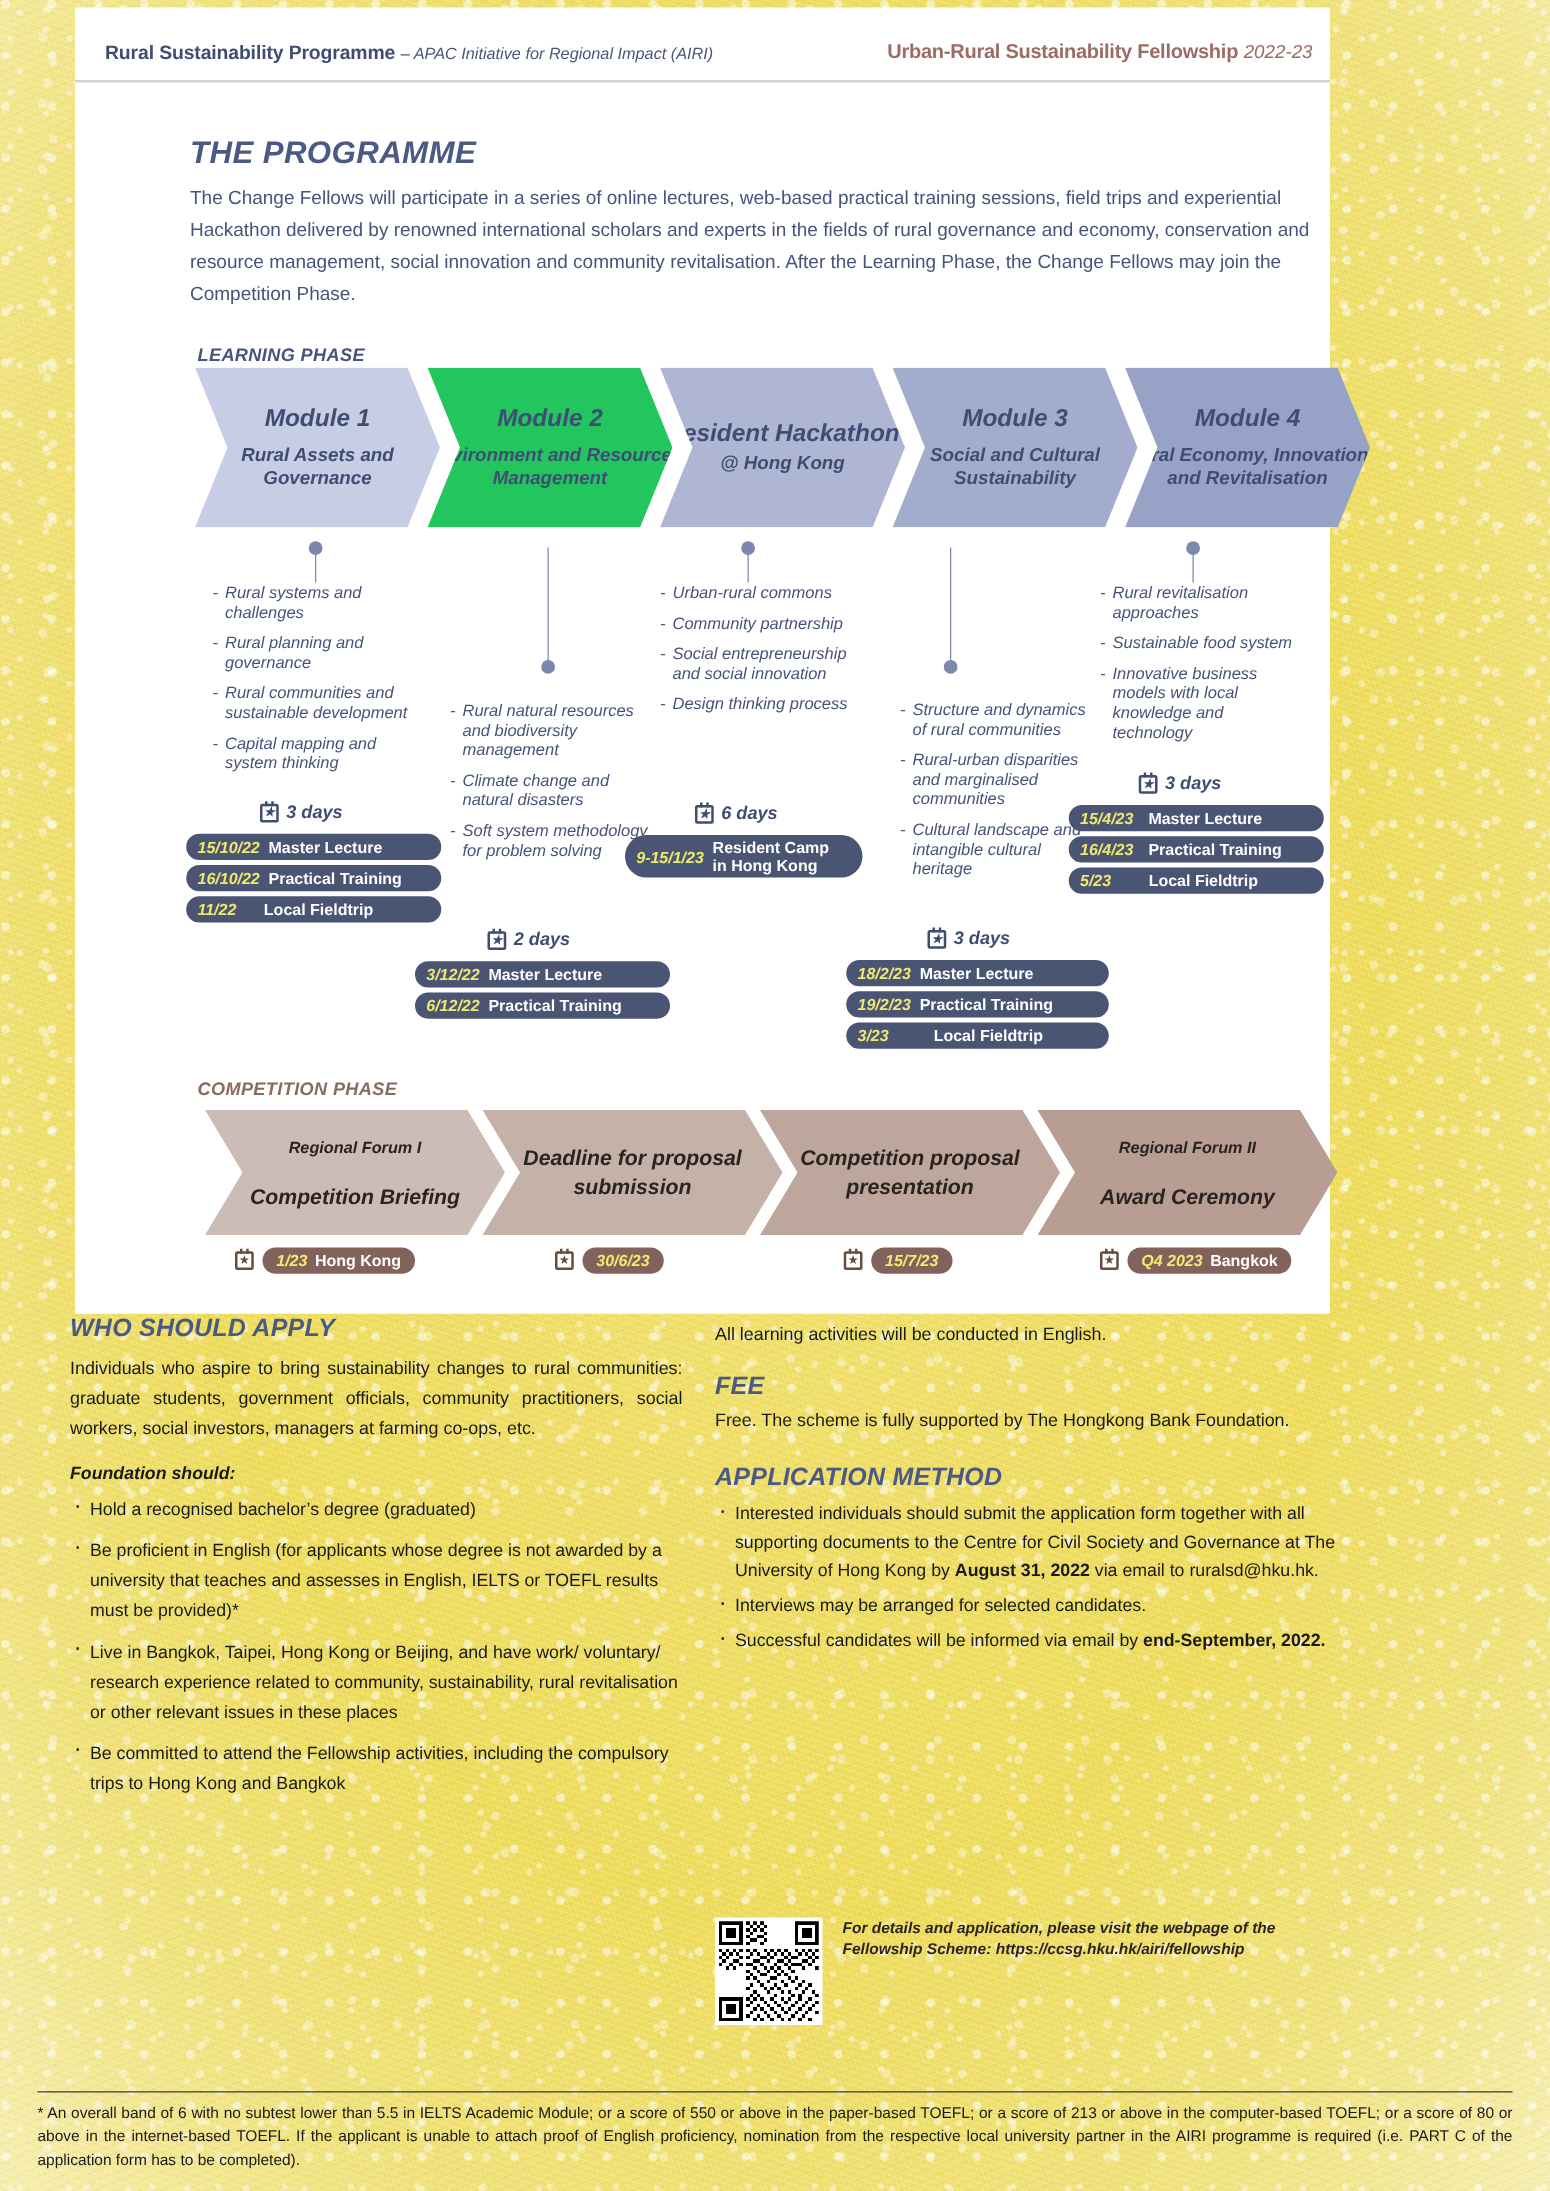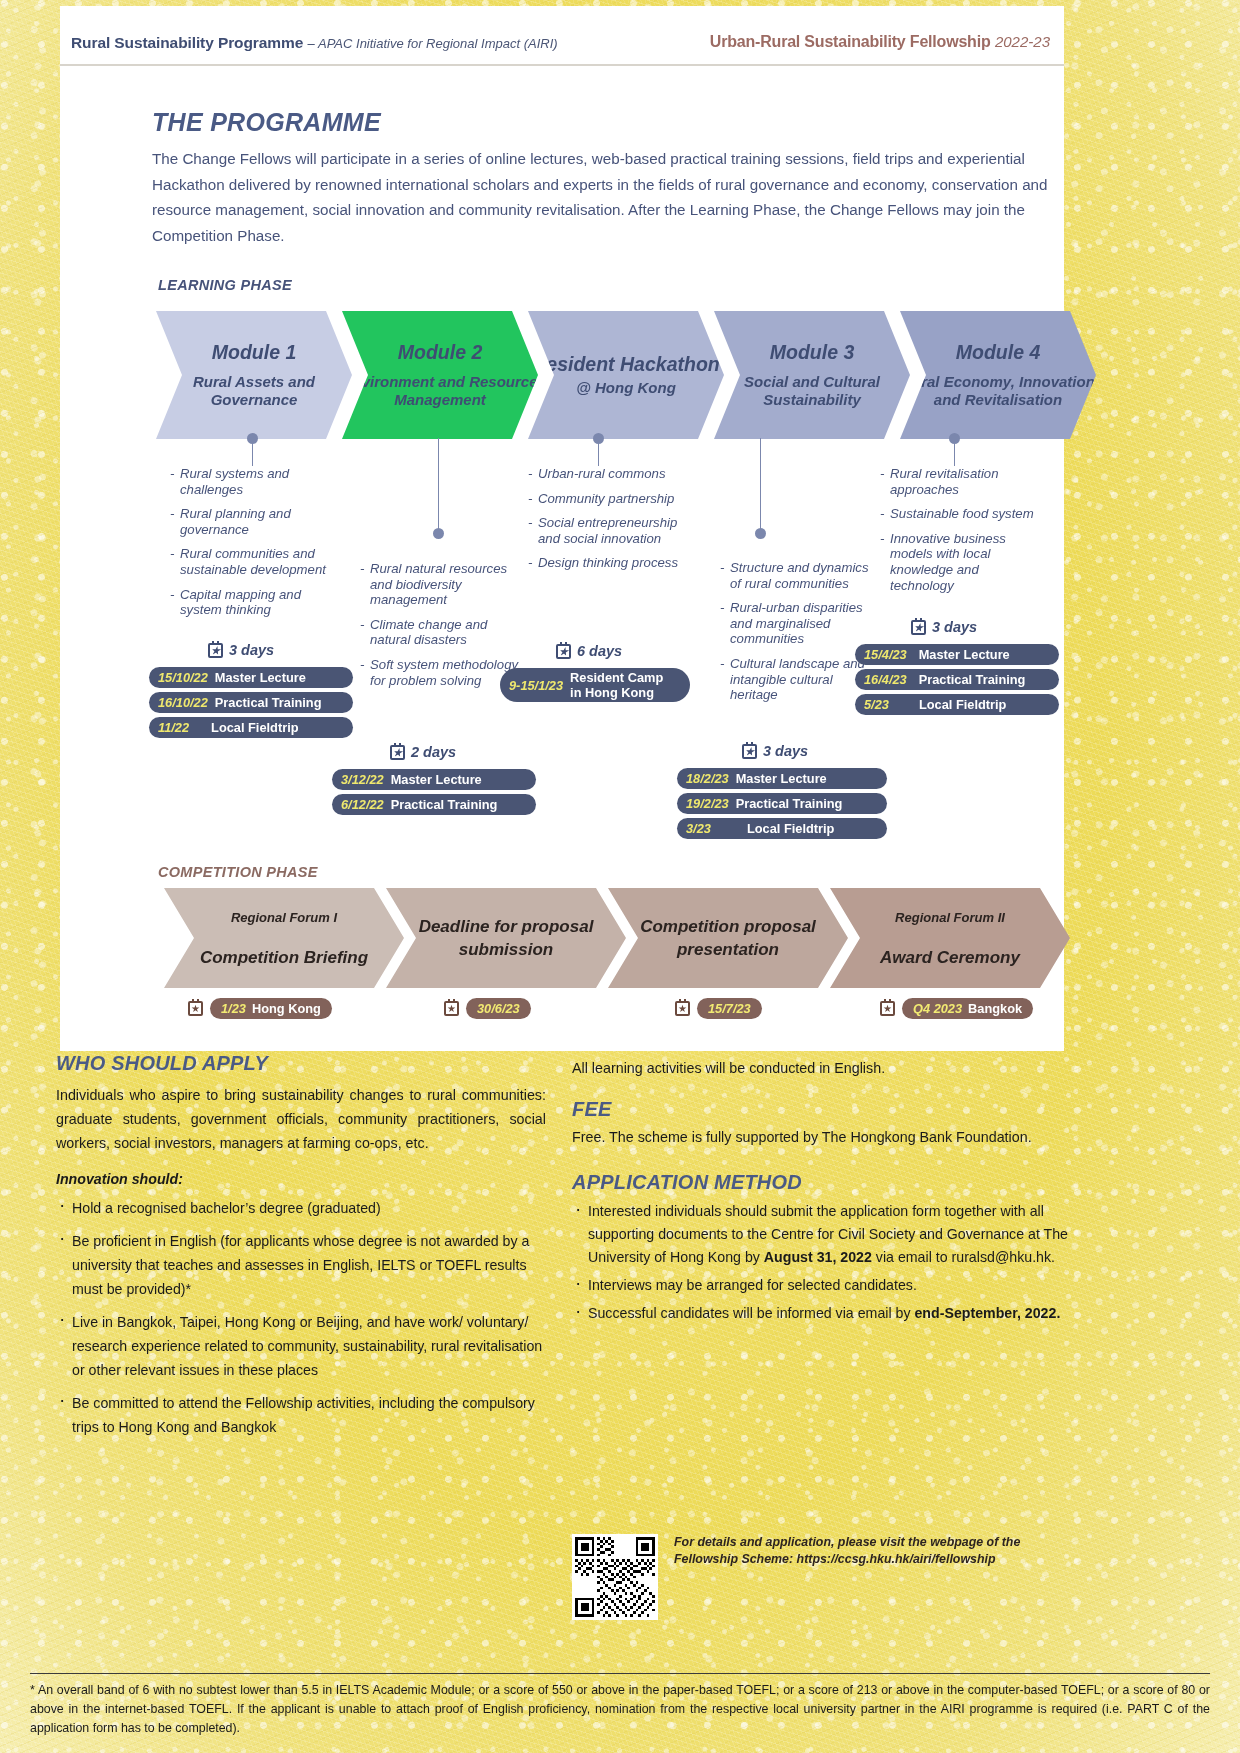--- a/index.html
+++ b/index.html
@@ -31,21 +31,21 @@
   
   .card{
     position:absolute; left:60px; top:6px; width:1004px; height:1045px;
     background:#ffffff;
     z-index:2;
   }
   .hdr{
     position:absolute; left:0; top:0; width:100%; height:60px;
     border-bottom:2px solid #d8d4cc;
   }
-  .hdr-left{ position:absolute; left:11px; top:28px; white-space:nowrap; }
+  .hdr-left{ position:absolute; left:24px; top:28px; white-space:nowrap; }
   .hdr-title{ font-size:15.5px; font-weight:bold; color:#3f4d73; letter-spacing:-.1px; }
   .hdr-sub{ font-size:13px; font-style:italic; color:#4b5676; }
   .hdr-right{ position:absolute; right:14px; top:27px; white-space:nowrap; }
   .hdr-r1{ font-size:16px; font-weight:bold; color:#9c6b63; letter-spacing:-.2px;margin-left:26px;}
   .hdr-r2{ font-size:15px; font-style:italic; color:#9c6b63;}
 
   .h1{
     position:absolute; left:92px; top:102px;
     font-size:25px; font-weight:bold; font-style:italic; color:#4a5a85;
     letter-spacing:.3px;
@@ -57,21 +57,21 @@
   }
 
   .phase-label{
     position:absolute; font-size:14.5px; font-weight:bold; font-style:italic;
     letter-spacing:.3px;
   }
   .phase-learn{ left:98px; top:271px; color:#47537a; }
   .phase-comp{ left:98px; top:858px; color:#8b6a62; }
 
   
-  .chevrons{ position:absolute; left:96px; top:305px; width:906px; height:109px; }
+  .chevrons{ position:absolute; left:96px; top:288px; width:906px; height:109px; }
   .chev{
     position:absolute; top:0; height:128px;
     display:flex; flex-direction:column; align-items:center; justify-content:center;
     text-align:center; color:#3f4d73;
     clip-path: polygon(0 0, calc(100% - 26px) 0, 100% 50%, calc(100% - 26px) 100%, 0 100%, 26px 50%);
   }
   .chev:first-child{ clip-path: polygon(0 0, calc(100% - 26px) 0, 100% 50%, calc(100% - 26px) 100%, 0 100%, 26px 50%); }
   .chev .t1{ font-size:19.5px; font-weight:bold; font-style:italic; margin-bottom:9px; }
   .chev .t2{ font-size:15px; font-weight:bold; font-style:italic; line-height:18px; }
   .chev.two-line .t1{ font-size:19.5px; line-height:22px; margin-bottom:4px;}
@@ -468,21 +468,21 @@
       <span class="lb">Bangkok</span>
     </span>
   </div>
 </div>
 
 <div class="lower">
 
   <div class="colL">
     <div class="sh">WHO SHOULD APPLY</div>
     <div class="para">Individuals who aspire to bring sustainability changes to rural communities: graduate students, government officials, community practitioners, social workers, social investors, managers at farming co-ops, etc.</div>
-    <div class="subh">Innovation should:</div>
+    <div class="subh">Foundation should:</div>
     <ul class="dots">
       <li>Hold a recognised bachelor’s degree (graduated)</li>
       <li>Be proficient in English (for applicants whose degree is not awarded by a university that teaches and assesses in English, IELTS or TOEFL results must be provided)*</li>
       <li>Live in Bangkok, Taipei, Hong Kong or Beijing, and have work/ voluntary/ research experience related to community, sustainability, rural revitalisation or other relevant issues in these places</li>
       <li>Be committed to attend the Fellowship activities, including the compulsory trips to Hong Kong and Bangkok</li>
     </ul>
   </div>
 
   <div class="colR">
     <div class="para nj" style="margin-top:4px;">All learning activities will be conducted in English.</div>

